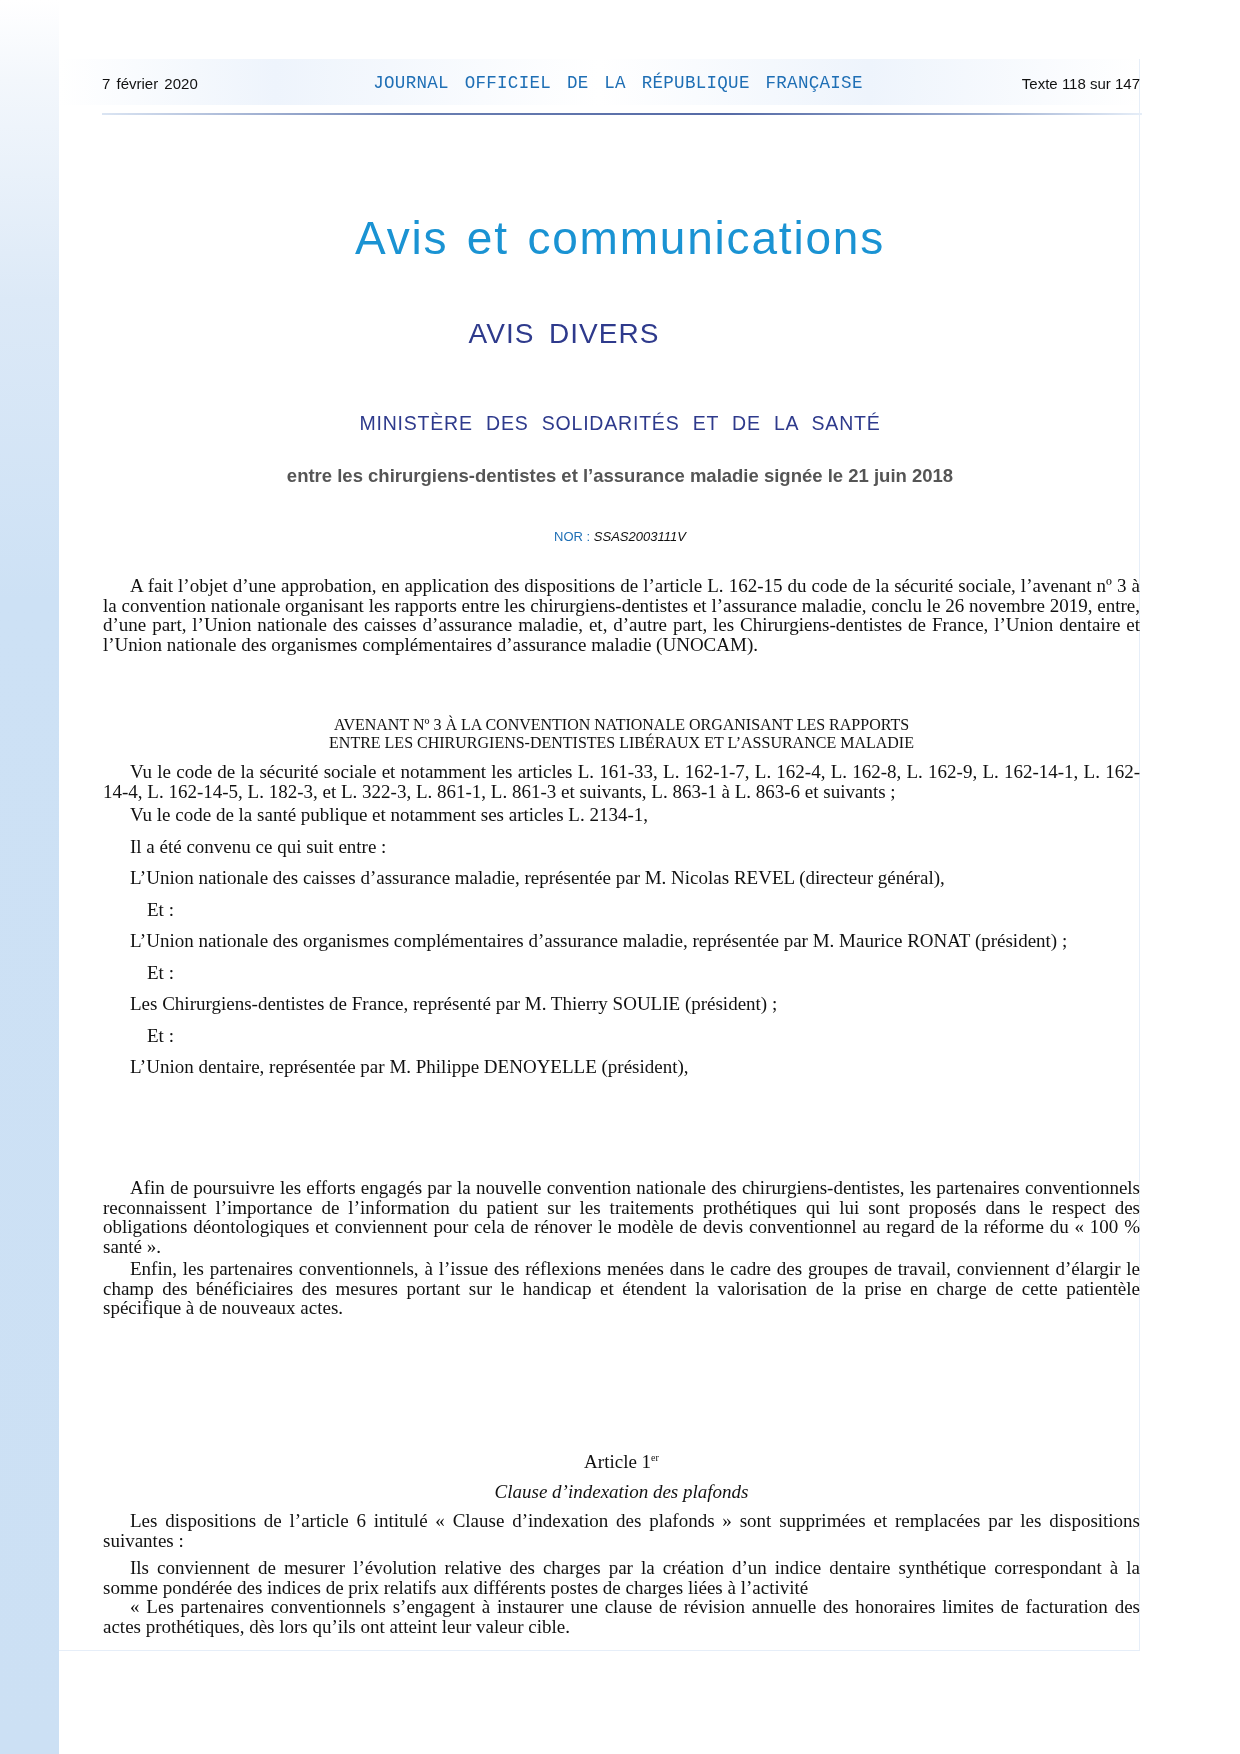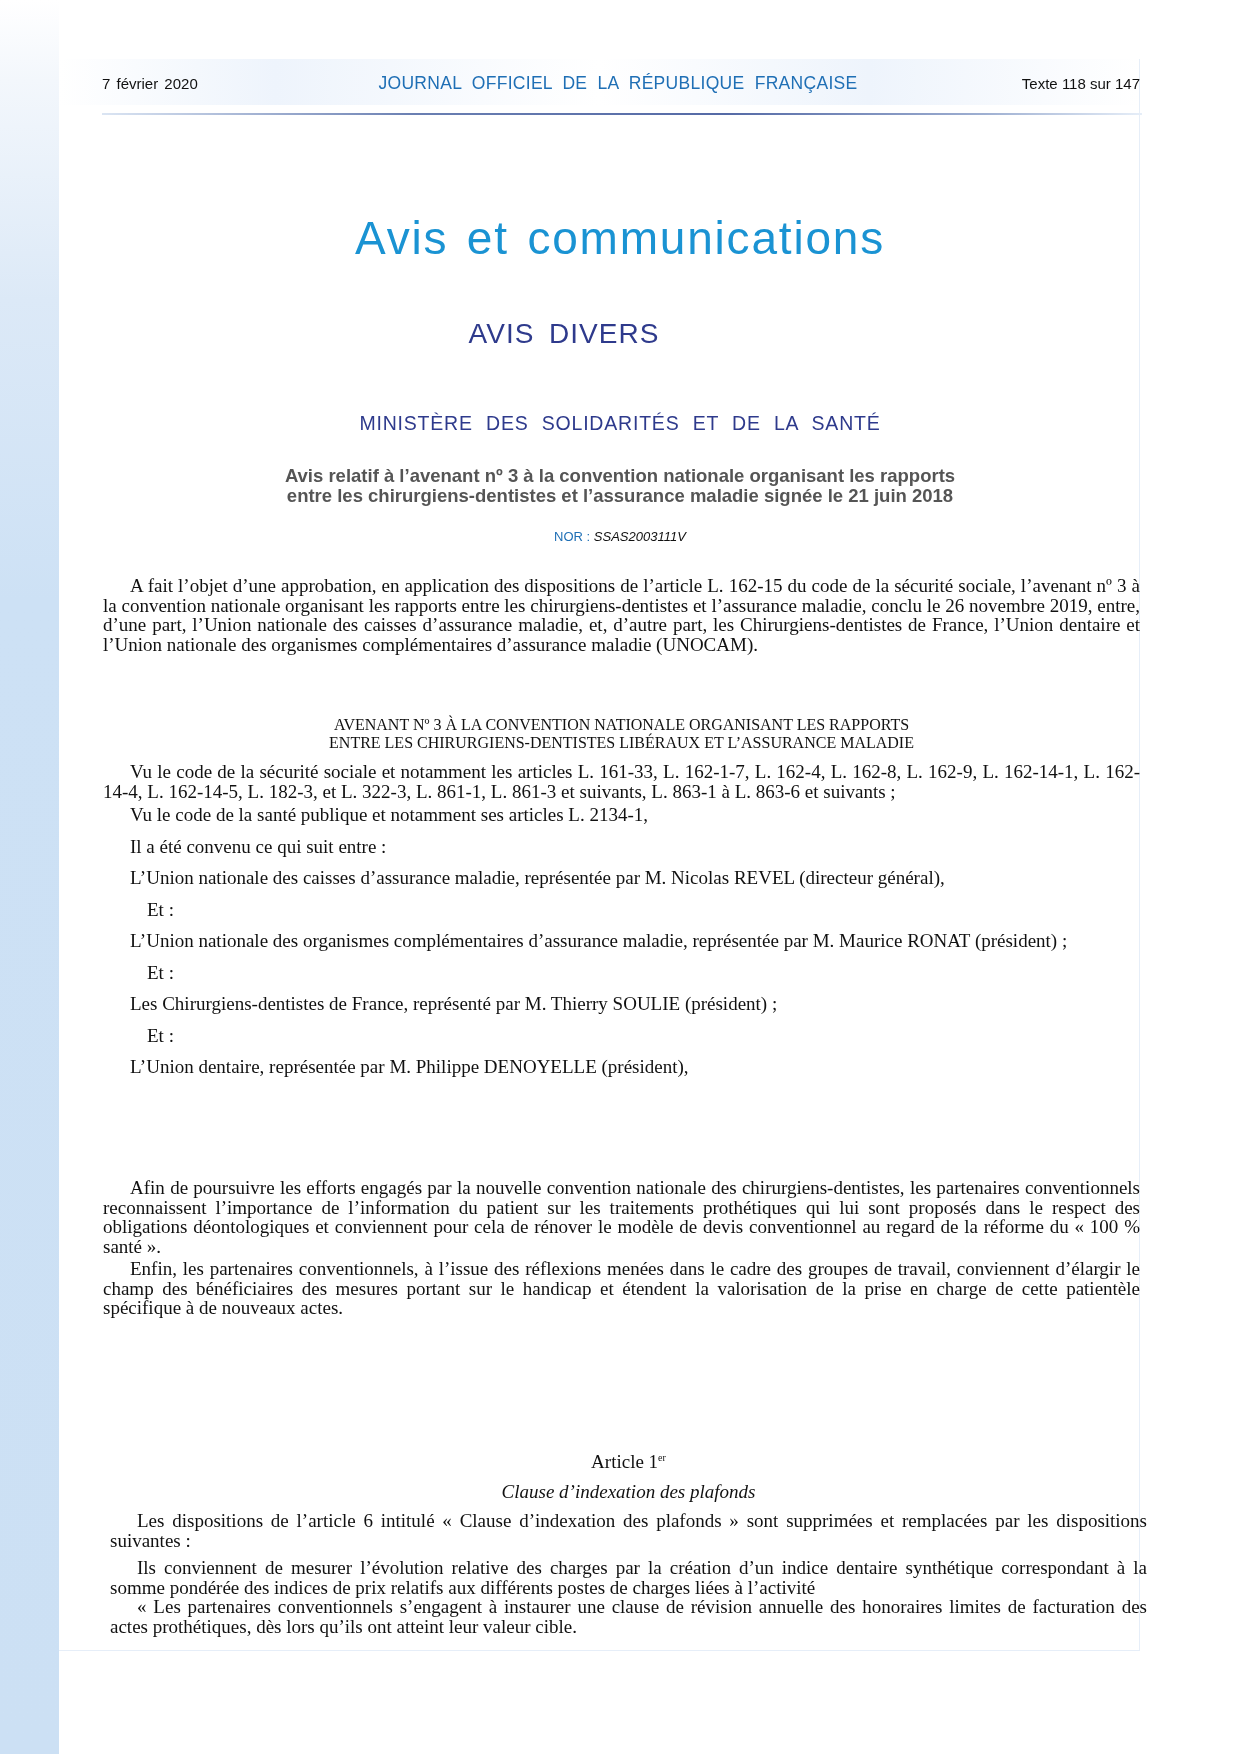--- a/index.html
+++ b/index.html
@@ -24,21 +24,21 @@
     position: absolute; left: 59px; top: 59px; width: 1080px; height: 46px;
     background: linear-gradient(to right, #ffffff 0%, #eef4fc 20%, #ffffff 50%, #eef4fc 75%, #ffffff 100%);
   }
   .header-date {
     position: absolute; left: 102px; top: 75px;
     font-family: "Liberation Sans", sans-serif; font-size: 15px; color: #111;
     word-spacing: 2px;
   }
   .header-journal {
     position: absolute; left: 0; width: 1240px; top: 73px; text-align: center;
-    font-family: Liberation Sans, sans-serif; font-size: 17.5px; color: #1f6fb5;
+    font-family: Liberation Mono, monospace; font-size: 17.5px; color: #1f6fb5;
     word-spacing: 5px; letter-spacing: 0.3px;
   }
   .header-journal span { display: inline-block; margin-left: -4px; }
   .header-page {
     position: absolute; right: 100px; top: 75px;
     font-family: "Liberation Sans", sans-serif; font-size: 15px; color: #111;
   }
   .header-rule {
     position: absolute; left: 102px; top: 113px; width: 1040px; height: 2px;
     background: linear-gradient(to right, #dbe5f3 0%, #6a7fb2 30%, #556aa6 60%, #9fb0d2 85%, #e6eef8 100%);
@@ -92,21 +92,20 @@
 <div class="header-date">7 février 2020</div>
 <div class="header-journal"><span>JOURNAL OFFICIEL DE LA RÉPUBLIQUE FRANÇAISE</span></div>
 <div class="header-page">Texte 118 sur 147</div>
 <div class="header-rule"></div>
 
 <div class="main-title">Avis et communications</div>
 <div class="section-title">AVIS DIVERS</div>
 <div class="ministry">MINISTÈRE DES SOLIDARITÉS ET DE LA SANTÉ</div>
 
 <div class="avis-title">
-  <div>Avis relatif à l’avenant nº 3 à la convention nationale organisant les rapports</div>
   <div>entre les chirurgiens-dentistes et l’assurance maladie signée le 21 juin 2018</div>
 </div>
 
 <div class="nor">
   <span class="nor-label">NOR : </span><span class="nor-value">SSAS2003111V</span>
 </div>
 
 <div class="body-text" style="top:576px;">
   <p class="tight">A fait l’objet d’une approbation, en application des dispositions de l’article L. 162-15 du code de la sécurité sociale, l’avenant nº 3 à la convention nationale organisant les rapports entre les chirurgiens-dentistes et l’assurance maladie, conclu le 26 novembre 2019, entre, d’une part, l’Union nationale des caisses d’assurance maladie, et, d’autre part, les Chirurgiens-dentistes de France, l’Union dentaire et l’Union nationale des organismes complémentaires d’assurance maladie (UNOCAM).</p>
 </div>
@@ -126,19 +125,19 @@
   <p style="margin-bottom:12px;">Les Chirurgiens-dentistes de France, représenté par M. Thierry SOULIE (président) ;</p>
   <p class="et" style="margin-bottom:12px;">Et :</p>
   <p>L’Union dentaire, représentée par M. Philippe DENOYELLE (président),</p>
 </div>
 
 <div class="body-text" style="top:1178px;">
   <p class="tight" style="margin-bottom:3px;">Afin de poursuivre les efforts engagés par la nouvelle convention nationale des chirurgiens-dentistes, les partenaires conventionnels reconnaissent l’importance de l’information du patient sur les traitements prothétiques qui lui sont proposés dans le respect des obligations déontologiques et conviennent pour cela de rénover le modèle de devis conventionnel au regard de la réforme du « 100 % santé ».</p>
   <p class="tight">Enfin, les partenaires conventionnels, à l’issue des réflexions menées dans le cadre des groupes de travail, conviennent d’élargir le champ des bénéficiaires des mesures portant sur le handicap et étendent la valorisation de la prise en charge de cette patientèle spécifique à de nouveaux actes.</p>
 </div>
 
-<div class="body-text" style="top:1452px;margin-left:7px;">
+<div class="body-text" style="top:1452px;">
   <div class="center" style="margin-bottom:10px;"><span>Article 1</span><sup>er</sup></div>
   <div class="center italic" style="margin-bottom:10px;">Clause d’indexation des plafonds</div>
   <p style="margin-bottom:8px;">Les dispositions de l’article 6 intitulé « Clause d’indexation des plafonds » sont supprimées et remplacées par les dispositions suivantes :</p>
   <p class="tight">Ils conviennent de mesurer l’évolution relative des charges par la création d’un indice dentaire synthétique correspondant à la somme pondérée des indices de prix relatifs aux différents postes de charges liées à l’activité</p>
   <p class="tight" style="margin-bottom:3px;">« Les partenaires conventionnels s’engagent à instaurer une clause de révision annuelle des honoraires limites de facturation des actes prothétiques, dès lors qu’ils ont atteint leur valeur cible.</p>
 </div>
 
 </body></html>

